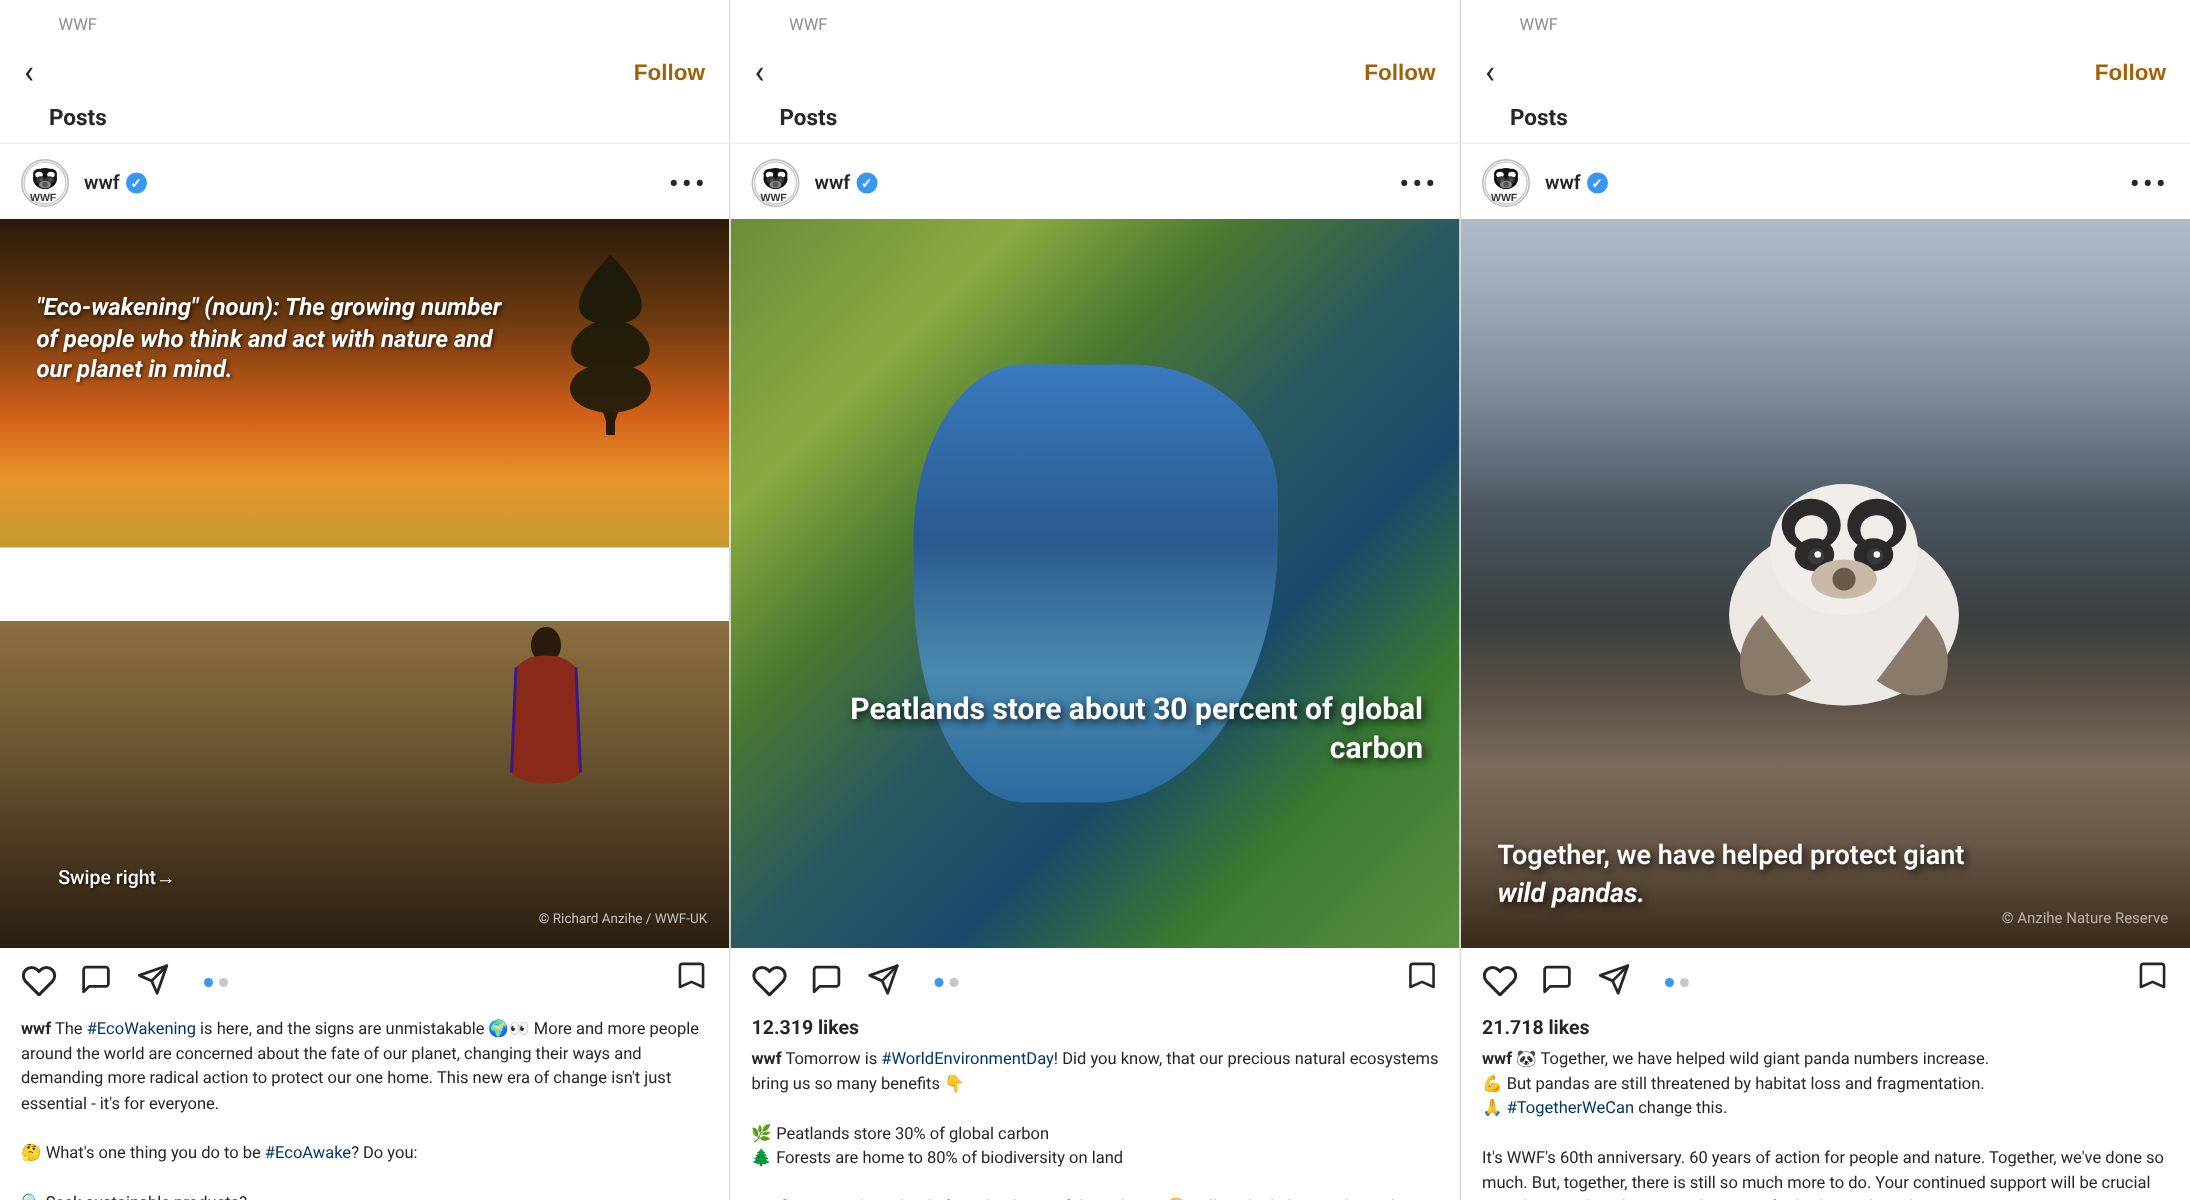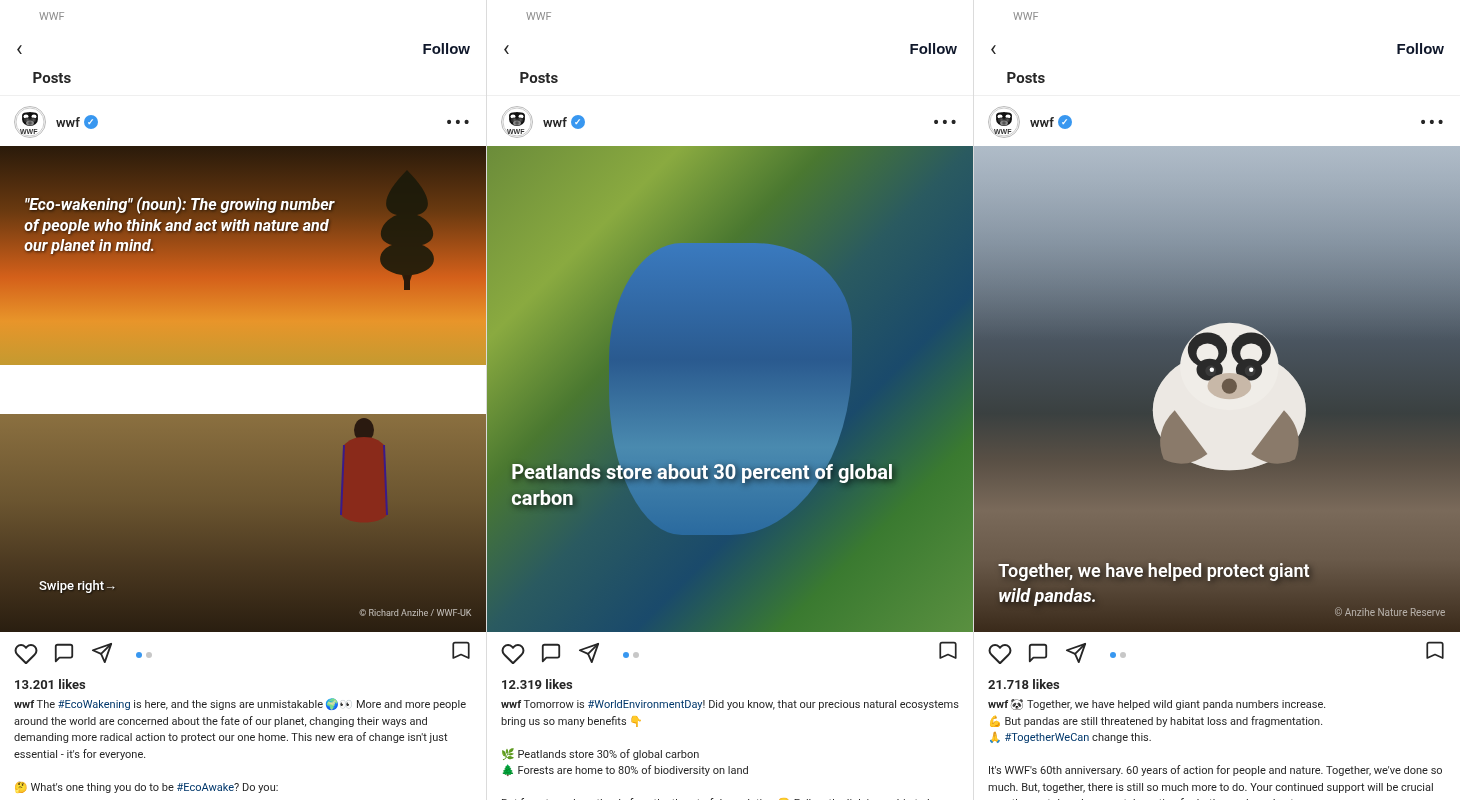--- a/index.html
+++ b/index.html
@@ -55,21 +55,21 @@
       line-height: 1.2;
     }
     .header-posts {
       font-size: 15px;
       font-weight: 700;
       color: #262626;
       line-height: 1.2;
       margin-top: 46px;
     }
     .follow-btn {
-      color: #0f172a;
+      color: #a16207;
       font-size: 15px;
       font-weight: 600;
       cursor: pointer;
       background: none;
       border: none;
     }
 
     
     .profile-row {
       display: flex;
@@ -202,21 +202,21 @@
       border-radius: 30% 40% 50% 30% / 40% 30% 60% 50%;
     }
     .img2-text {
       position: absolute;
       bottom: 25%;
       left: 5%;
       right: 5%;
       color: #fff;
       font-size: 20px;
       font-weight: 700;
-      text-align: left;
+      text-align: right;
       text-shadow: 2px 2px 6px rgba(0,0,0,0.8);
       line-height: 1.3;
     }
 
     
     .img3-bg {
       width: 100%;
       height: 100%;
       background: linear-gradient(180deg, #8a9aaa 0%, #6a7a8a 20%, #4a5560 40%, #3a4040 55%, #5a5045 65%, #7a6a5a 75%, #6a5a4a 85%, #3a2a1a 100%);
       position: absolute;
@@ -410,21 +410,20 @@
           </div>
         </div>
         <span class="bookmark-icon">
           <svg width="22" height="24" viewBox="0 0 24 28" fill="none" stroke="#262626" stroke-width="2" stroke-linecap="round" stroke-linejoin="round">
             <path d="M19 3H5a2 2 0 0 0-2 2v16l9-4 9 4V5a2 2 0 0 0-2-2z"></path>
           </svg>
         </span>
       </div>
 
       <div class="post-content">
-        <div class="likes">13.201 likes</div>
         <div class="caption"><span class="username-tag">wwf</span> The <span class="hashtag">#EcoWakening</span> is here, and the signs are unmistakable 🌍👀 More and more people around the world are concerned about the fate of our planet, changing their ways and demanding more radical action to protect our one home. This new era of change isn't just essential - it's for everyone.<br><br>🤔 What's one thing you do to be <span class="hashtag">#EcoAwake</span>? Do you:<br><br>🔍 Seek sustainable products?</div>
       </div>
     </div>
 
     <div class="post-column">
 
       <div class="post-header">
         <div class="post-header-left">
           <span class="back-btn">‹</span>
           <div class="header-title-group">

